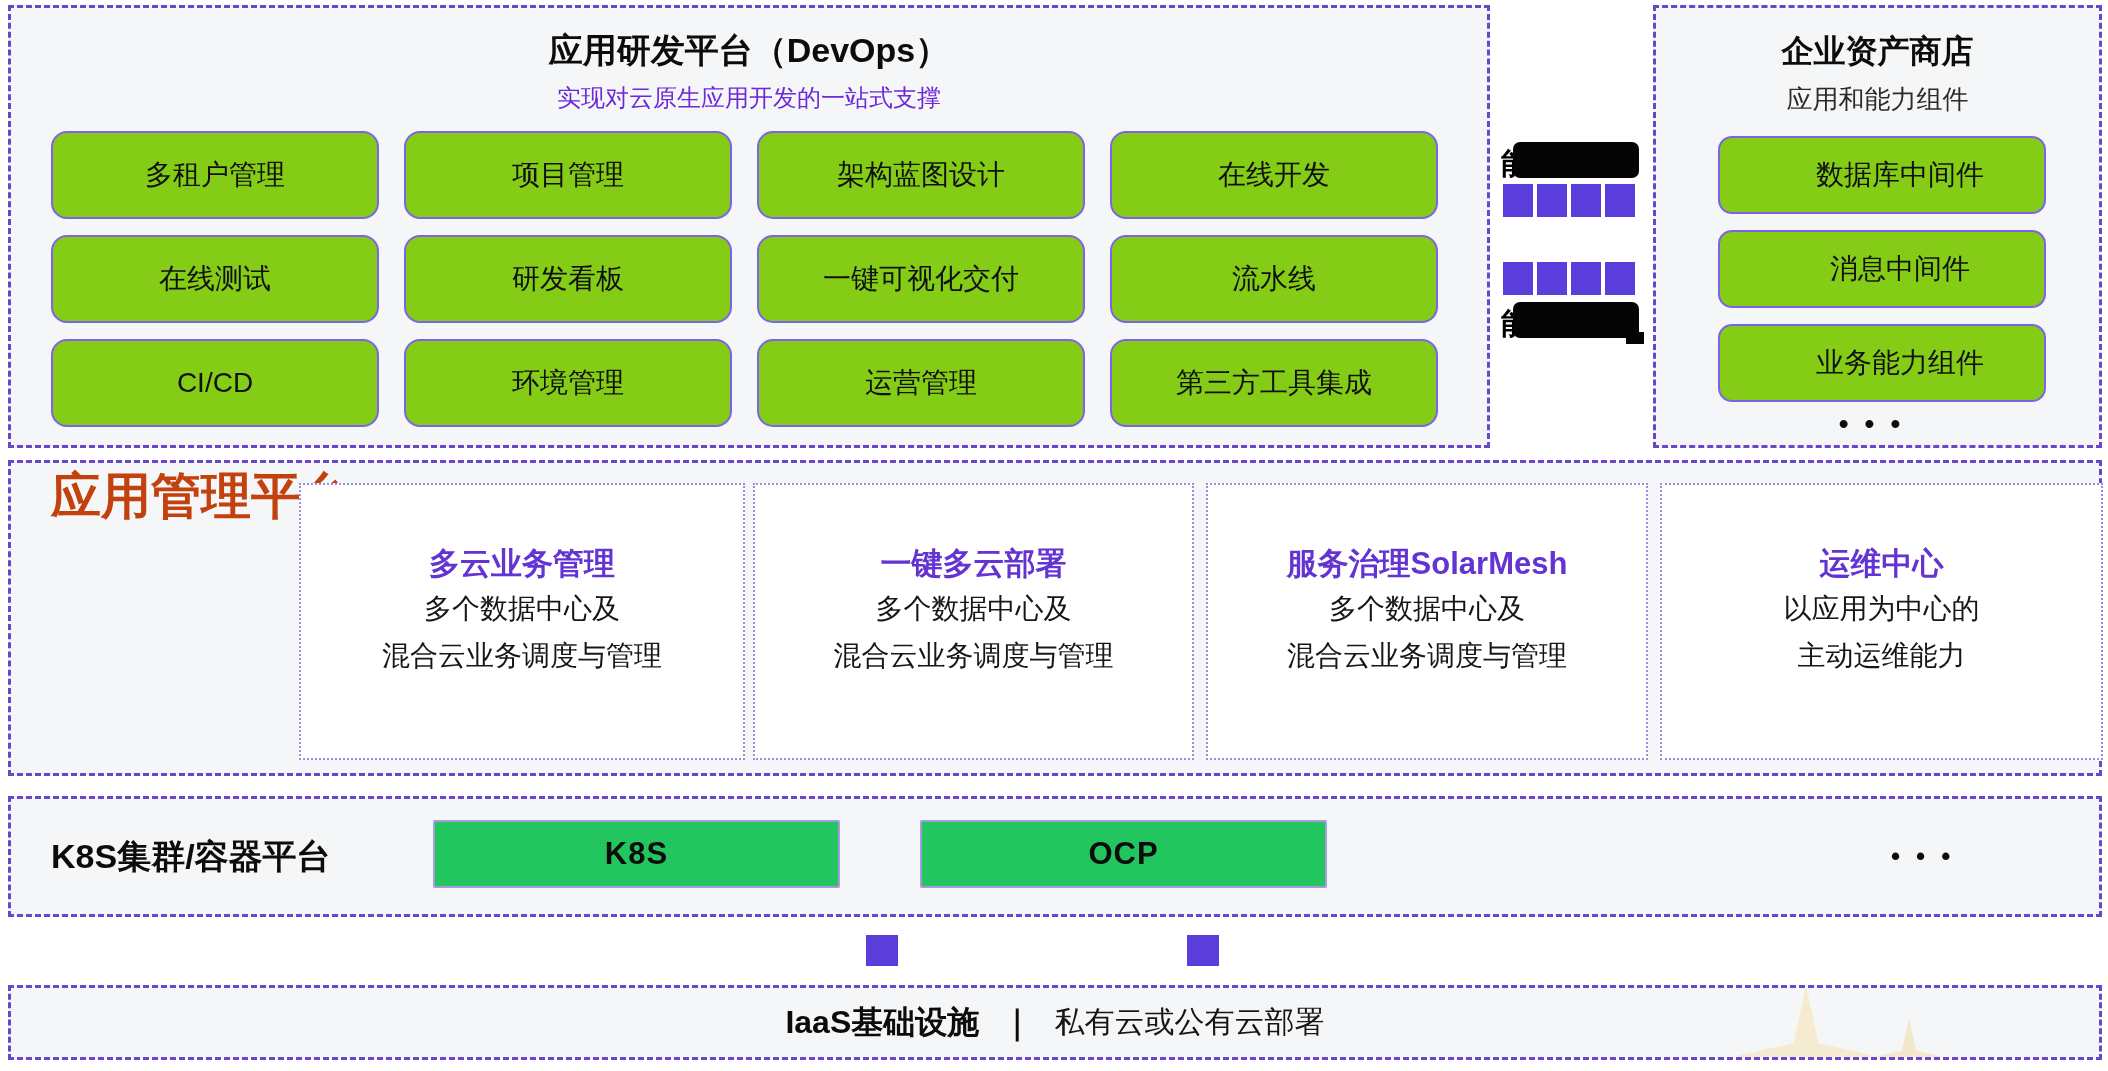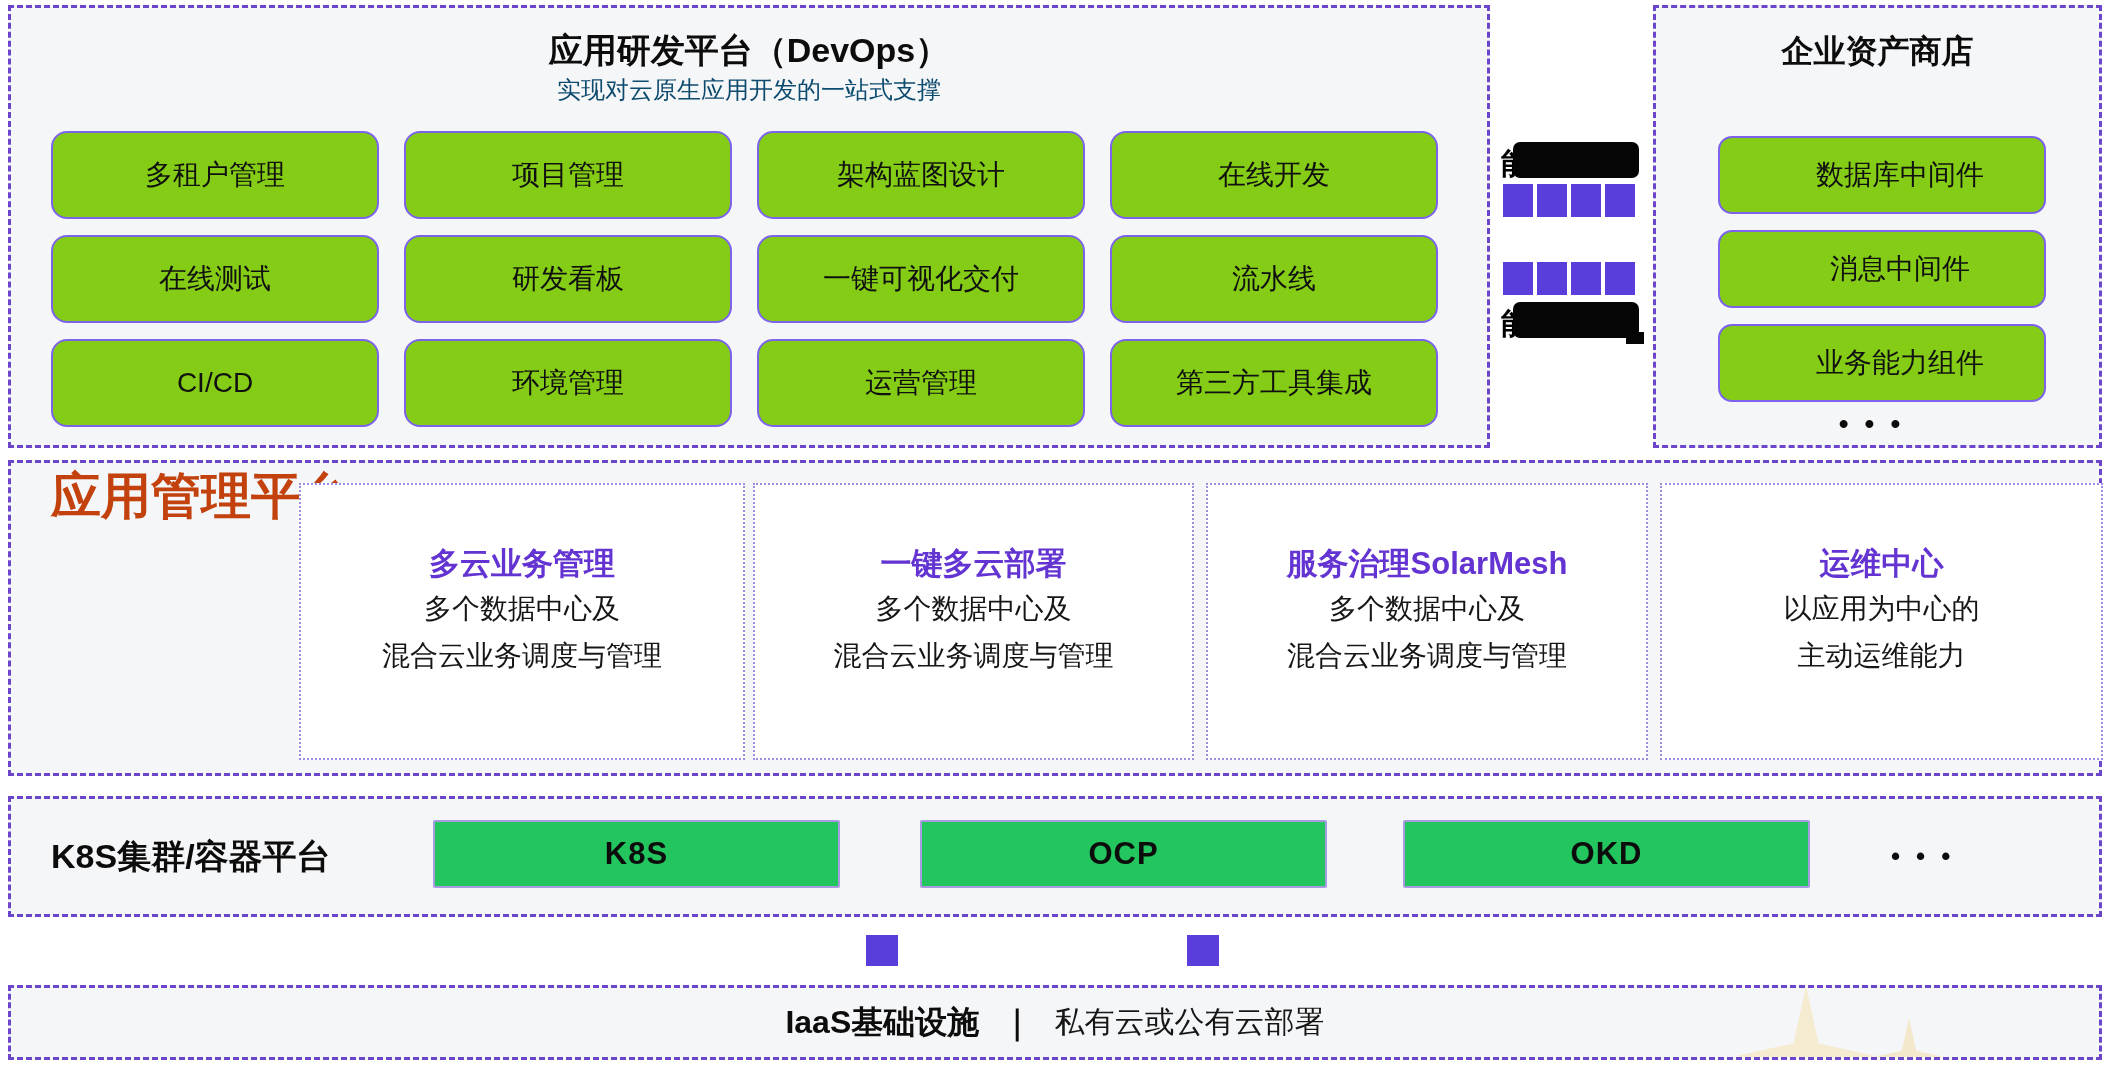--- a/index.html
+++ b/index.html
@@ -7,21 +7,21 @@
     position:relative;width:2108px;height:1071px;background:#ffffff;
     font-family:"Liberation Sans","DejaVu Sans",sans-serif;overflow:hidden;color:#111;
   }
   .panel{
     position:absolute;box-sizing:border-box;background:#f5f6f8;
     border:3px dashed #6b46cb;
   }
   
   #devops{left:8px;top:5px;width:1482px;height:443px;}
   .devops-title{margin-top:20px;text-align:center;font-size:34px;font-weight:bold;color:#0c0c0c;}
-  .devops-subtitle{margin-top:0;text-align:center;font-size:24px;color:#0c4a6e;}
+  .devops-subtitle{margin-top:8px;text-align:center;font-size:24px;color:#6d28d9;}
   .module-grid{
     position:absolute;left:40px;top:123px;
     display:grid;grid-template-columns:repeat(4,328px);column-gap:25px;row-gap:16px;
   }
   .chip{
     box-sizing:border-box;height:88px;background:#84cc16;border:2px solid #7d63ec;border-radius:16px;
     display:flex;align-items:center;justify-content:center;font-size:28px;color:#101010;
   }
   
   .cap-bar{position:absolute;width:138px;height:36px;}
@@ -122,20 +122,21 @@
       <span></span>
   </div>
   <div class="cap-bar" id="capbar2">
     <span class="char">能</span>
     <div class="cover"></div>
     <span class="cap-tail"></span>
   </div>
 
   <div class="panel" id="store">
     <div class="store-title">企业资产商店</div>
+    <div class="store-subtitle">应用和能力组件</div>
     <div class="store-items">
       <div class="chip">数据库中间件</div>
       <div class="chip">消息中间件</div>
       <div class="chip">业务能力组件</div>
     </div>
     <div class="store-more">•••</div>
   </div>
 
   <div class="panel" id="appmgmt">
     <div class="appmgmt-label">
@@ -169,21 +170,20 @@
         <div>以应用为中心的</div>
         <div>主动运维能力</div>
       </div>
     </div>
   </div>
 
   <div class="panel" id="k8s">
     <div class="k8s-label">K8S集群/容器平台</div>
     <div class="k8s-box" id="k8sbox1">K8S</div>
     <div class="k8s-box" id="k8sbox2">OCP</div>
-    <div class="k8s-box" id="k8sbox3">OKD</div>
     <div class="k8s-more">•••</div>
   </div>
 
   <div class="conn-sq" id="connsq1"></div>
   <div class="conn-sq" id="connsq2"></div>
 
   <div class="panel" id="iaas">
     <div class="star" id="star1"></div>
     <div class="star" id="star2"></div>
     <div class="iaas-inner">

